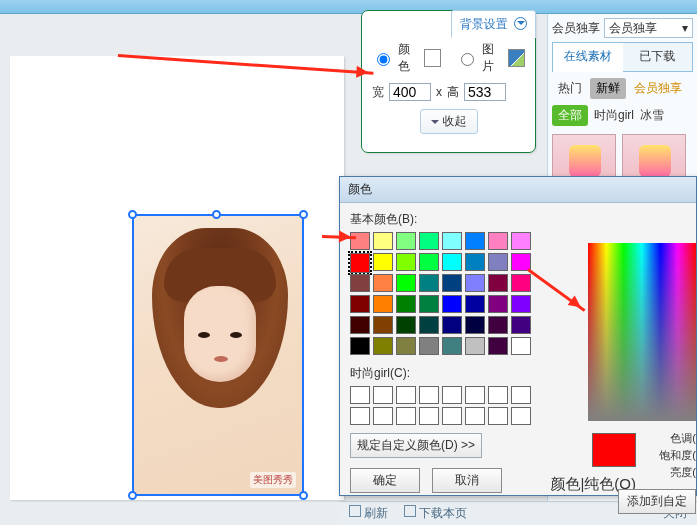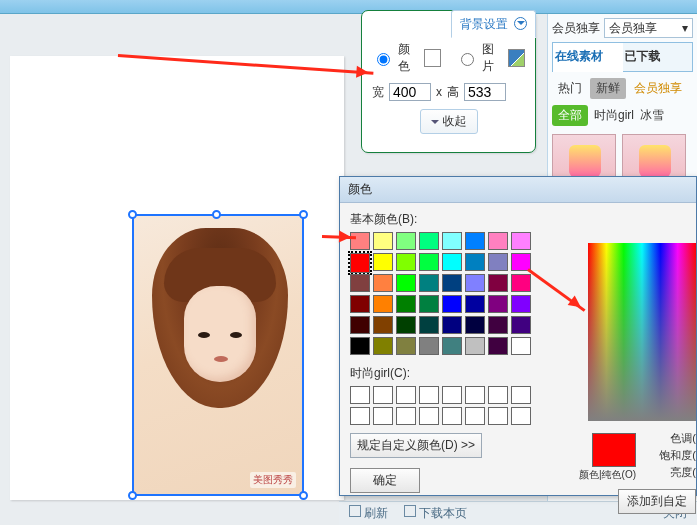--- a/index.html
+++ b/index.html
@@ -29,25 +29,25 @@
   .img-ic{ width:20px; height:18px; border:1px solid #888; background:linear-gradient(135deg,#3a7fbf 0%,#3a7fbf 55%,#fff 55%,#fff 60%,#9fd06a 60%);}
   input[type=text].num{ width:42px; height:18px; border:1px solid #9ab; padding:0 3px; font-size:14px;}
   .btn { border:1px solid #b3cfe6; background:linear-gradient(#fefefe,#eef3f7); border-radius:3px; padding:3px 10px; cursor:default; display:inline-flex; align-items:center; gap:4px;}
   .btn .caret{width:0;height:0;border:4px solid transparent;border-bottom:none;border-top-color:#557; display:inline-block; transform:rotate(180deg);}
   .btn .caret.up{transform:rotate(0);}
   
   .right-col{ position:absolute; right:0; top:14px; width:150px; height:511px; background:#f8fbfd; border-left:1px solid #bdd7ea; padding:4px 4px;}
   .rc-row1{display:flex;align-items:center;gap:4px;margin-bottom:4px;}
   .sel{border:1px solid #a9c3d8;background:#fff;height:20px;flex:1;display:flex;align-items:center;padding:0 4px;justify-content:space-between;}
   .tabs{display:flex;background:#eef6fb;border:1px solid #8fbfe1;}
-  .tabs .tab{flex:1;padding:5px 2px;cursor:default;font-weight:bold;}
+  .tabs .tab{flex:1;text-align:center;padding:5px 2px;cursor:default;}
   .tabs .tab.active{background:#fff;color:#1b6fb5;border-bottom:2px solid #fff;margin-bottom:-1px;}
   .filter-row{display:flex;align-items:center;margin-top:6px;gap:2px;}
   .pill{padding:2px 6px;}
-  .pill.grey{background:#b5b5b5;color:#404040;border-radius:2px;}
+  .pill.grey{background:#b5b5b5;color:#000000;border-radius:2px;}
   .cat-row{display:flex;align-items:center;margin-top:6px;gap:6px;}
   .pill.green{background:#57bb2c;color:#fff;border-radius:3px;padding:2px 6px;}
   .thumbs{display:flex;gap:6px;margin-top:8px;}
   .thumb{width:64px;height:60px;border:1px solid #c9a0a8;background:linear-gradient(180deg,#f5d6dd,#efb8c0);position:relative;overflow:hidden;}
   .thumb::before{content:"";position:absolute;left:16px;top:10px;width:32px;height:32px;border-radius:6px;background:linear-gradient(#ffe36b,#ff6ba5);}
   .thumb .rib{position:absolute;left:0;bottom:3px;background:#d53; color:#fff;padding:0 4px;font-size:9px;}
   
   .color-dlg{position:absolute;left:339px;top:176px;width:358px;height:320px;background:#f4f4f4;border:1px solid #4c7aa8;box-shadow:2px 2px 6px rgba(0,0,0,0.25);z-index:10;}
   .color-dlg .tbar{height:26px;background:linear-gradient(#ddeaf6,#c5d9ec);border-bottom:1px solid #a8bed5;display:flex;align-items:center;padding:0 8px;color:#2a2a2a;}
   .color-dlg .content{padding:8px 10px 6px;}
@@ -59,21 +59,21 @@
   .okrow{display:flex;gap:12px;margin-top:10px;}
   .okrow .b{width:70px;text-align:center;border:1px solid #8a8a8a;background:linear-gradient(#fdfdfd,#e7e7e7);padding:3px 0;}
   
   .spectrum{position:absolute;right:0;top:0;width:108px;height:178px;background:
     linear-gradient(to bottom, rgba(128,128,128,0) 0%, rgba(128,128,128,1) 100%),
     linear-gradient(to right,#ff0000 0%,#ffff00 17%,#00ff00 33%,#00ffff 50%,#0000ff 67%,#ff00ff 83%,#ff0000 100%);}
   .spec-wrap{position:absolute;right:0;top:40px;width:108px;}
   .solid-prev{position:absolute;right:60px;top:230px;width:44px;height:34px;border:1px solid #666;background:#ff0000;}
   .plabels{position:absolute;right:0;top:227px;font-size:11px;line-height:17px;text-align:right;}
   .addbtn{position:absolute;right:0;top:286px;border:1px solid #8a8a8a;background:linear-gradient(#fdfdfd,#e7e7e7);padding:3px 8px;}
-  .clr-label{position:absolute;right:60px;top:265px;font-size:10px;}
+  .clr-label{position:absolute;right:60px;top:272px;font-size:15px;}
   
   .arrow{position:absolute;background:#ff2a1a;height:3px;transform-origin:left center;z-index:20;}
   .arrow::after{content:"";position:absolute;right:-1px;top:-5px;border:6px solid transparent;border-left:12px solid #ff2a1a;}
   
   .footer{position:absolute;left:339px;bottom:0;right:0;height:24px;background:#e9eef2;border-top:1px solid #c4d3de;display:flex;align-items:center;gap:16px;padding:0 10px;color:#4a6b85;}
   .footer .ic{width:12px;height:12px;border:1px solid #6b8aa3;display:inline-block;margin-right:3px;}
   .wm{position:absolute;right:8px;bottom:26px;font-size:26px;font-weight:700;color:rgba(120,130,140,0.18);letter-spacing:1px;}
 </style>
 </head>
 <body>
@@ -234,20 +234,21 @@
         <div class="cell" style="background: rgb(255, 255, 255);"></div>
         <div class="cell" style="background: rgb(255, 255, 255);"></div>
         <div class="cell" style="background: rgb(255, 255, 255);"></div>
         <div class="cell" style="background: rgb(255, 255, 255);"></div>
       </div>
     <div class="defbtn">
       <span>规定自定义颜色(D) &gt;&gt;</span>
     </div>
     <div class="okrow">
       <div class="b">确定</div>
+      <div class="b">取消</div>
     </div>
 
     <div class="spec-wrap">
       <div class="spectrum"></div>
     </div>
     <div class="solid-prev"></div>
     <div class="clr-label">颜色|纯色(O)</div>
     <div class="plabels">
       <div>色调(</div>
       <div>饱和度(</div>

